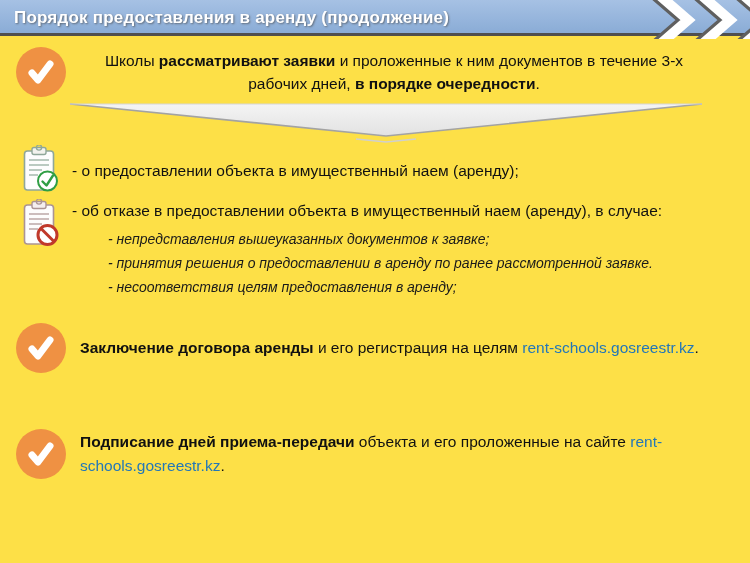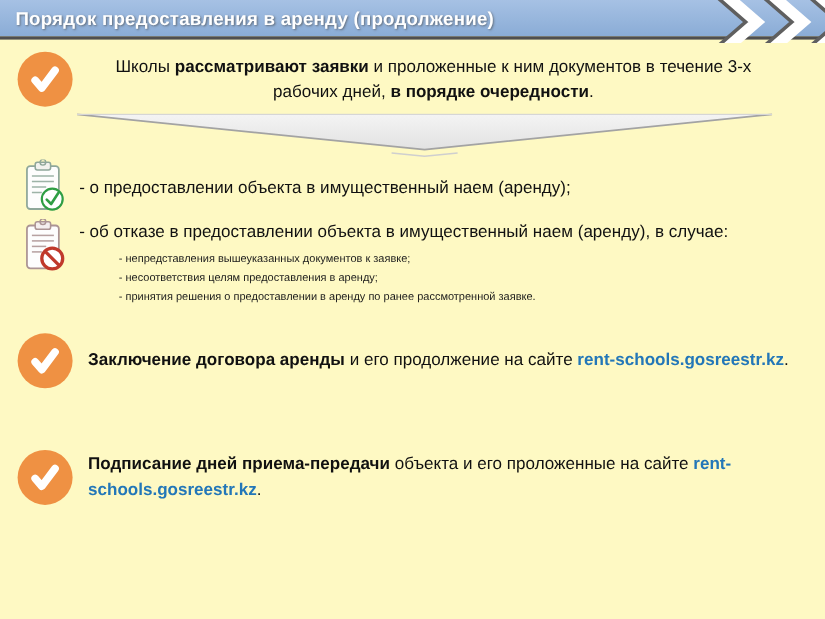--- a/index.html
+++ b/index.html
@@ -3,21 +3,21 @@
 <meta charset="utf-8">
 <style>
   * { box-sizing: border-box; margin: 0; padding: 0; }
   html, body { background: #fff; }
   body { font-family: "Liberation Sans", sans-serif; }
 
   .slide {
     position: relative;
     width: 750px;
     height: 563px;
-    background: #fef9c3;
+    background: #fde047;
     overflow: hidden;
     color: #111;
   }
 
   
   .titlebar {
     position: relative;
     height: 36px;
     background: linear-gradient(#a6c1e4, #8aacd6);
     border-bottom: 3px solid #4f4f4f;
@@ -61,21 +61,21 @@
   }
   .step-contract p, .step-act p {
     margin-left: 14px;
     font-size: 15.5px;
     line-height: 1.55;
   }
   .step-act p { max-width: 625px; }
 
   .link {
     color: #2377B8;
-    font-weight: bold;
+    font-weight: normal;
     text-decoration: none;
     text-align: right;
   }
 
   
   .vshape { display: block; margin: 6px 0 0 70px; }
 
   
   .results-heading {
     margin: 6px 0 8px;
@@ -84,21 +84,22 @@
     font-weight: bold;
     color: #000;
   }
   .outcome { display: flex; align-items: flex-start; margin: 2px 14px 4px 20px; }
   .outcome.approve { align-items: center; }
   .outcome .clip-icon { flex: 0 0 auto; margin-right: 12px; }
   .outcome .texts { padding-top: 2px; }
   .outcome .main-line { font-size: 15.5px; line-height: 1.3; text-align: center; }
   .sub-items {
     margin: 6px 0 0 36px;
-    font-size: 10px;
+    font-style: italic;
+    font-size: 14px;
     line-height: 1.72;
     color: #1a1a1a;
   }
 </style>
 </head>
 <body>
 
 <div class="slide">
 
   <header class="titlebar">
@@ -162,33 +163,33 @@
       <line x1="9" y1="20" x2="29" y2="20" stroke="#b7a1a1" stroke-width="1.4"></line>
       <line x1="9" y1="25" x2="22" y2="25" stroke="#b7a1a1" stroke-width="1.4"></line>
       <line x1="9" y1="30" x2="18" y2="30" stroke="#b7a1a1" stroke-width="1.4"></line>
       <circle cx="27.5" cy="36" r="9.5" fill="#ffffff" stroke="#C0392B" stroke-width="3"></circle>
       <line x1="21" y1="29.5" x2="34" y2="42.5" stroke="#C0392B" stroke-width="3"></line>
     </svg>
     <div class="texts">
       <p class="main-line">- об отказе в предоставлении объекта в имущественный наем (аренду), в случае:</p>
       <div class="sub-items">
         <div>- непредставления вышеуказанных документов к заявке;</div>
+        <div>- принятия решения о предоставлении в аренду по ранее рассмотренной заявке.</div>
         <div>- несоответствия целям предоставления в аренду;</div>
-        <div>- принятия решения о предоставлении в аренду по ранее рассмотренной заявке.</div>
       </div>
     </div>
   </div>
 
   <section class="step step-contract">
     <div class="circle">
       <svg width="34" height="34" viewBox="0 0 34 34">
         <polyline points="8,18 14,25 26,9" fill="none" stroke="#ffffff" stroke-width="7" stroke-linecap="round" stroke-linejoin="round"></polyline>
       </svg>
     </div>
-    <p><b>Заключение договора аренды</b><span> и его продолжение на сайте </span><a href="#" class="link">rent-schools.gosreestr.kz</a><span>.</span></p>
+    <p><b>Заключение договора аренды</b><span> и его регистрация на целям </span><a href="#" class="link">rent-schools.gosreestr.kz</a><span>.</span></p>
   </section>
 
   <section class="step step-act">
     <div class="circle">
       <svg width="34" height="34" viewBox="0 0 34 34">
         <polyline points="8,18 14,25 26,9" fill="none" stroke="#ffffff" stroke-width="7" stroke-linecap="round" stroke-linejoin="round"></polyline>
       </svg>
     </div>
     <p><b>Подписание дней приема-передачи</b><span> объекта и его проложенные на сайте </span><a href="#" class="link">rent-schools.gosreestr.kz</a><span>.</span></p>
   </section>

